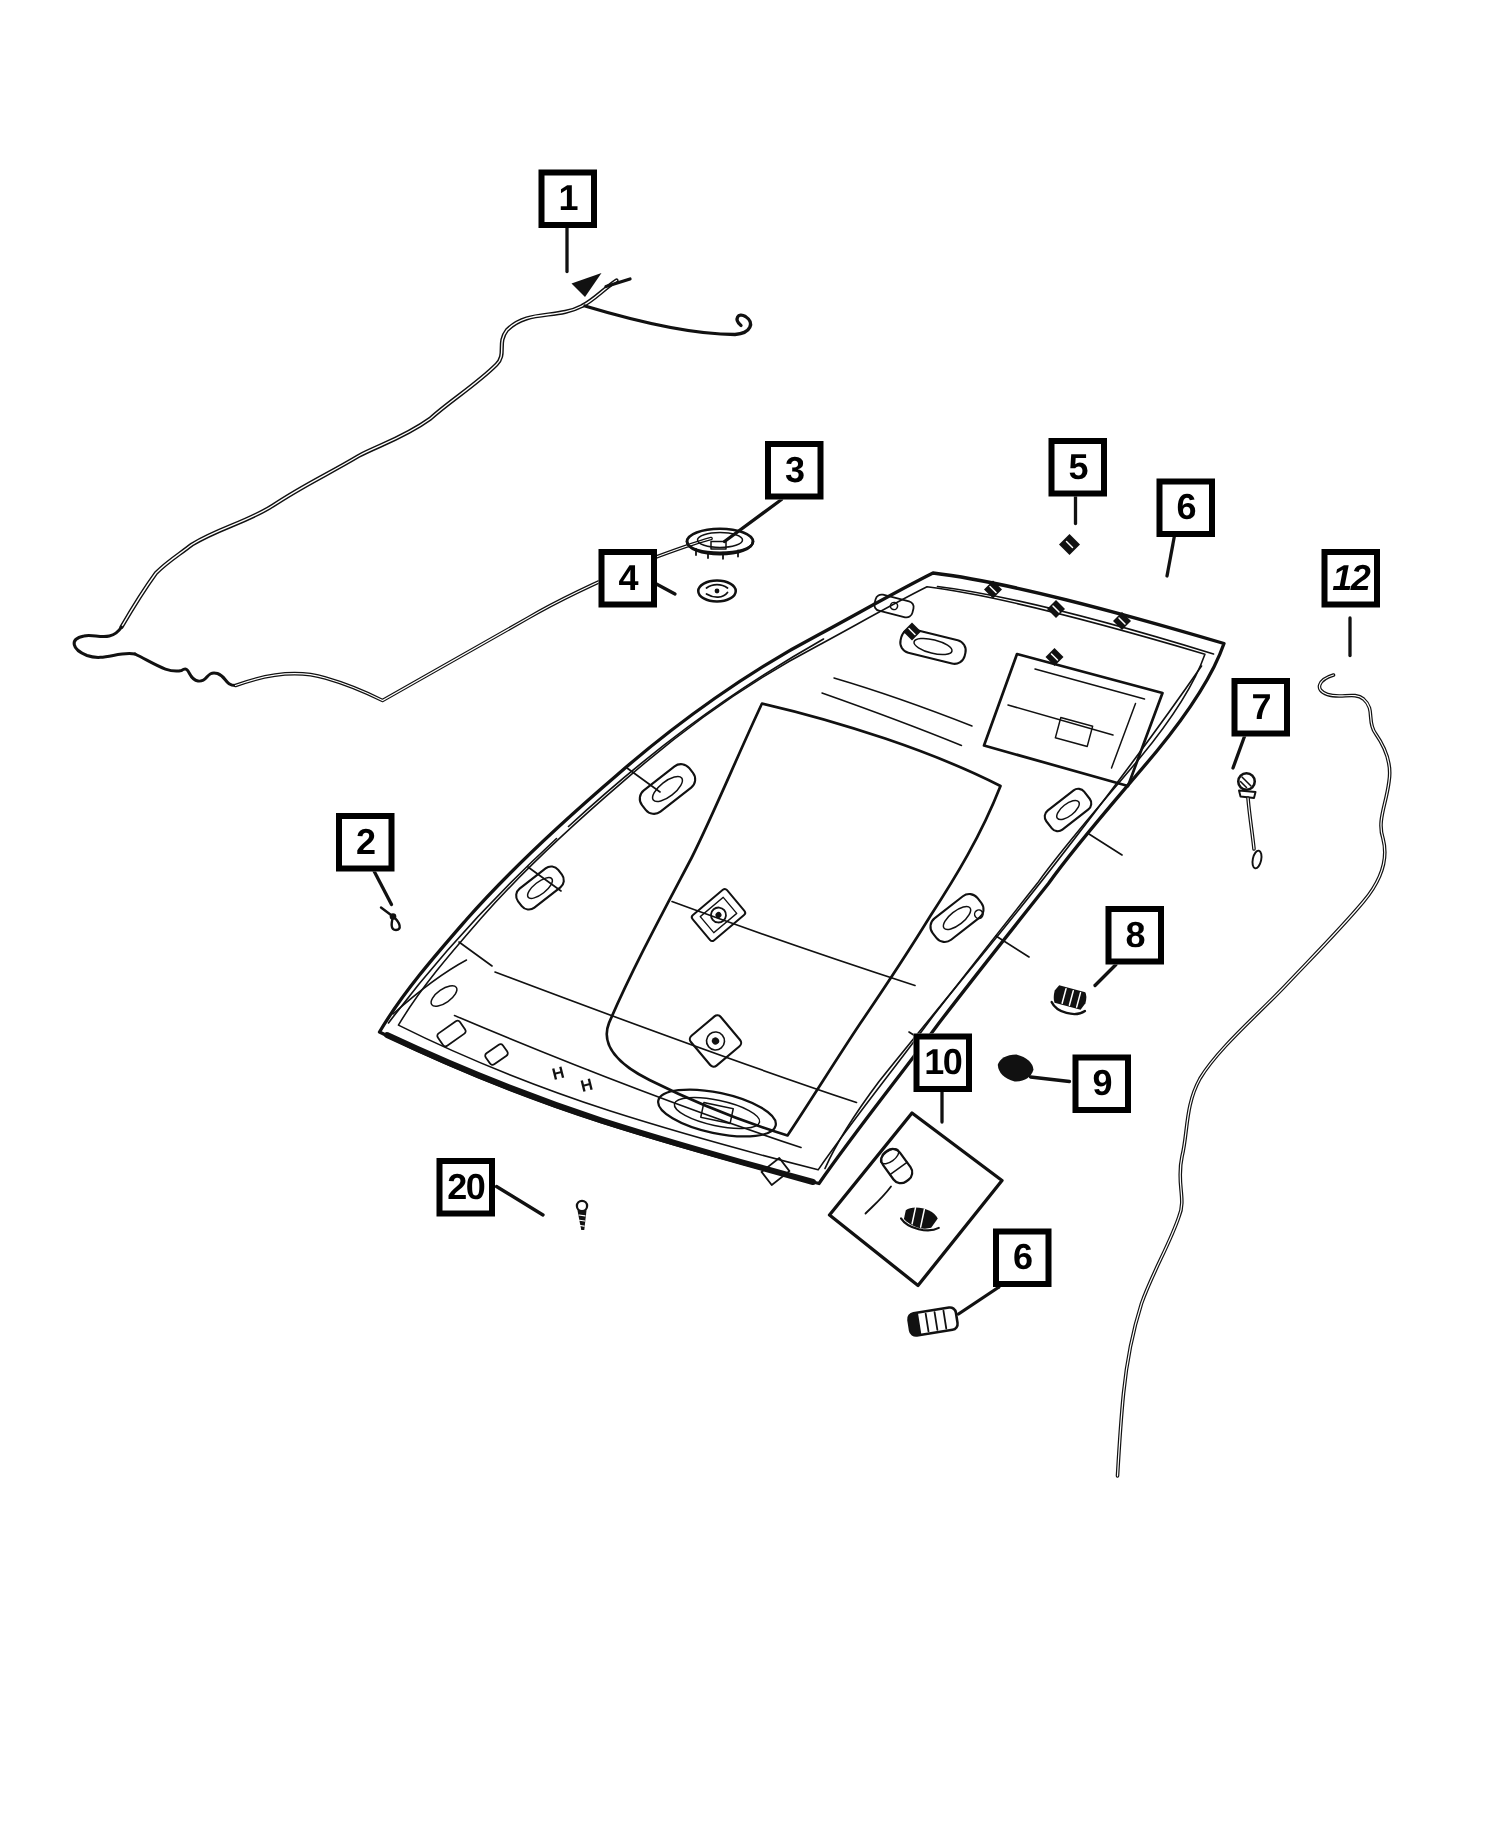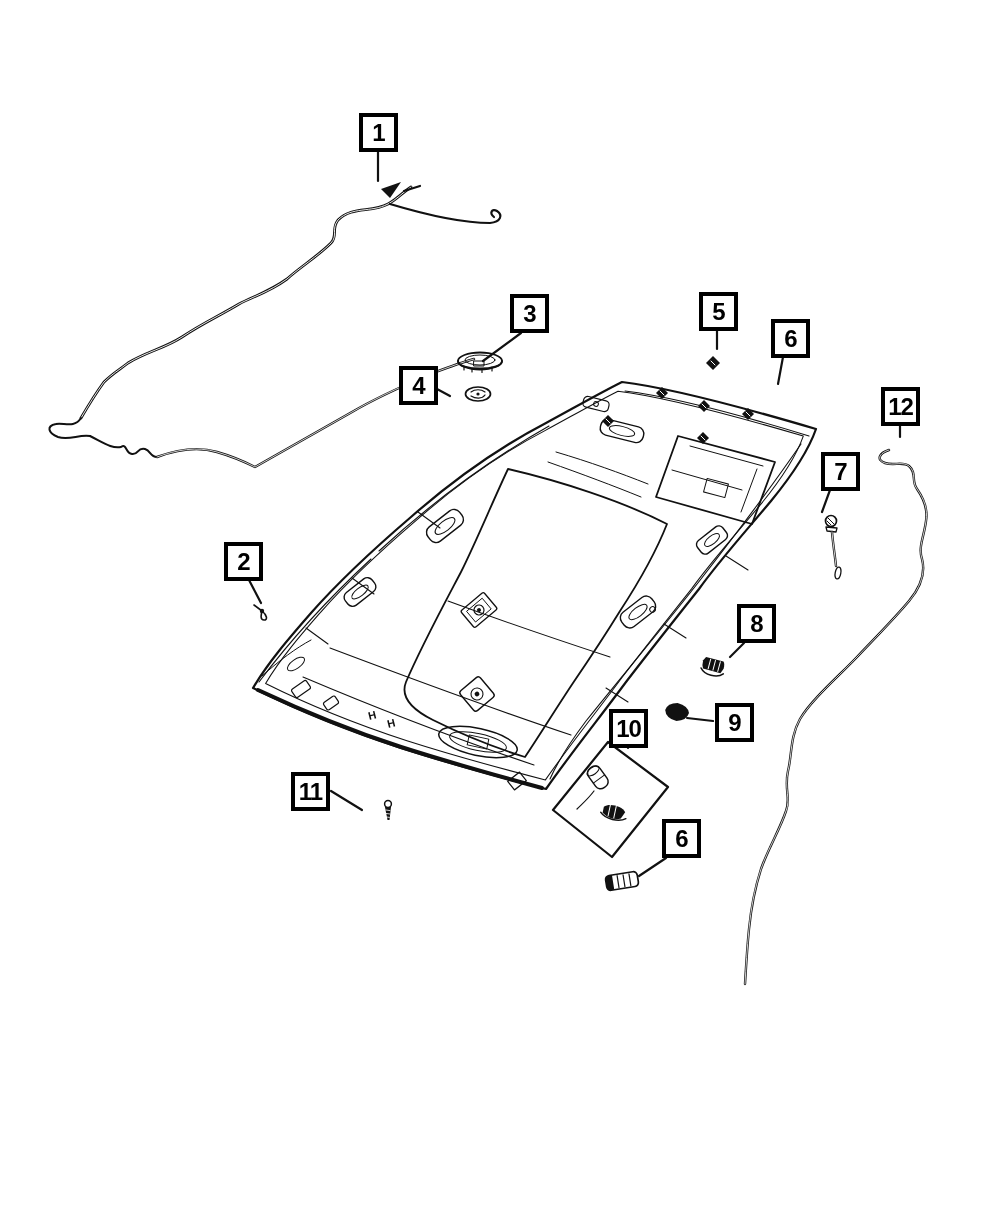--- a/index.html
+++ b/index.html
@@ -281,26 +281,26 @@
     </div>
   <div class="callout" style="left:821px; top:452px;">
       <span>7</span>
     </div>
   <div class="callout" style="left:737px; top:604px;">
       <span>8</span>
     </div>
   <div class="callout" style="left:715px; top:703px;">
       <span>9</span>
     </div>
-  <div class="callout" style="left:609px; top:689px;margin-top:20px;">
+  <div class="callout" style="left:609px; top:689px;">
       <span>10</span>
     </div>
   <div class="callout" style="left:291px; top:772px;">
-      <span>11</span>
-    </div>
-  <div class="callout" style="left:881px; top:387px;">
+      <span>20</span>
+    </div>
+  <div class="callout" style="left:881px; top:366px;font-style:italic;">
       <span>12</span>
     </div>
   <div class="callout" style="left:662px; top:819px;">
       <span>6</span>
     </div>
 
 </div>
 
 </body></html>

